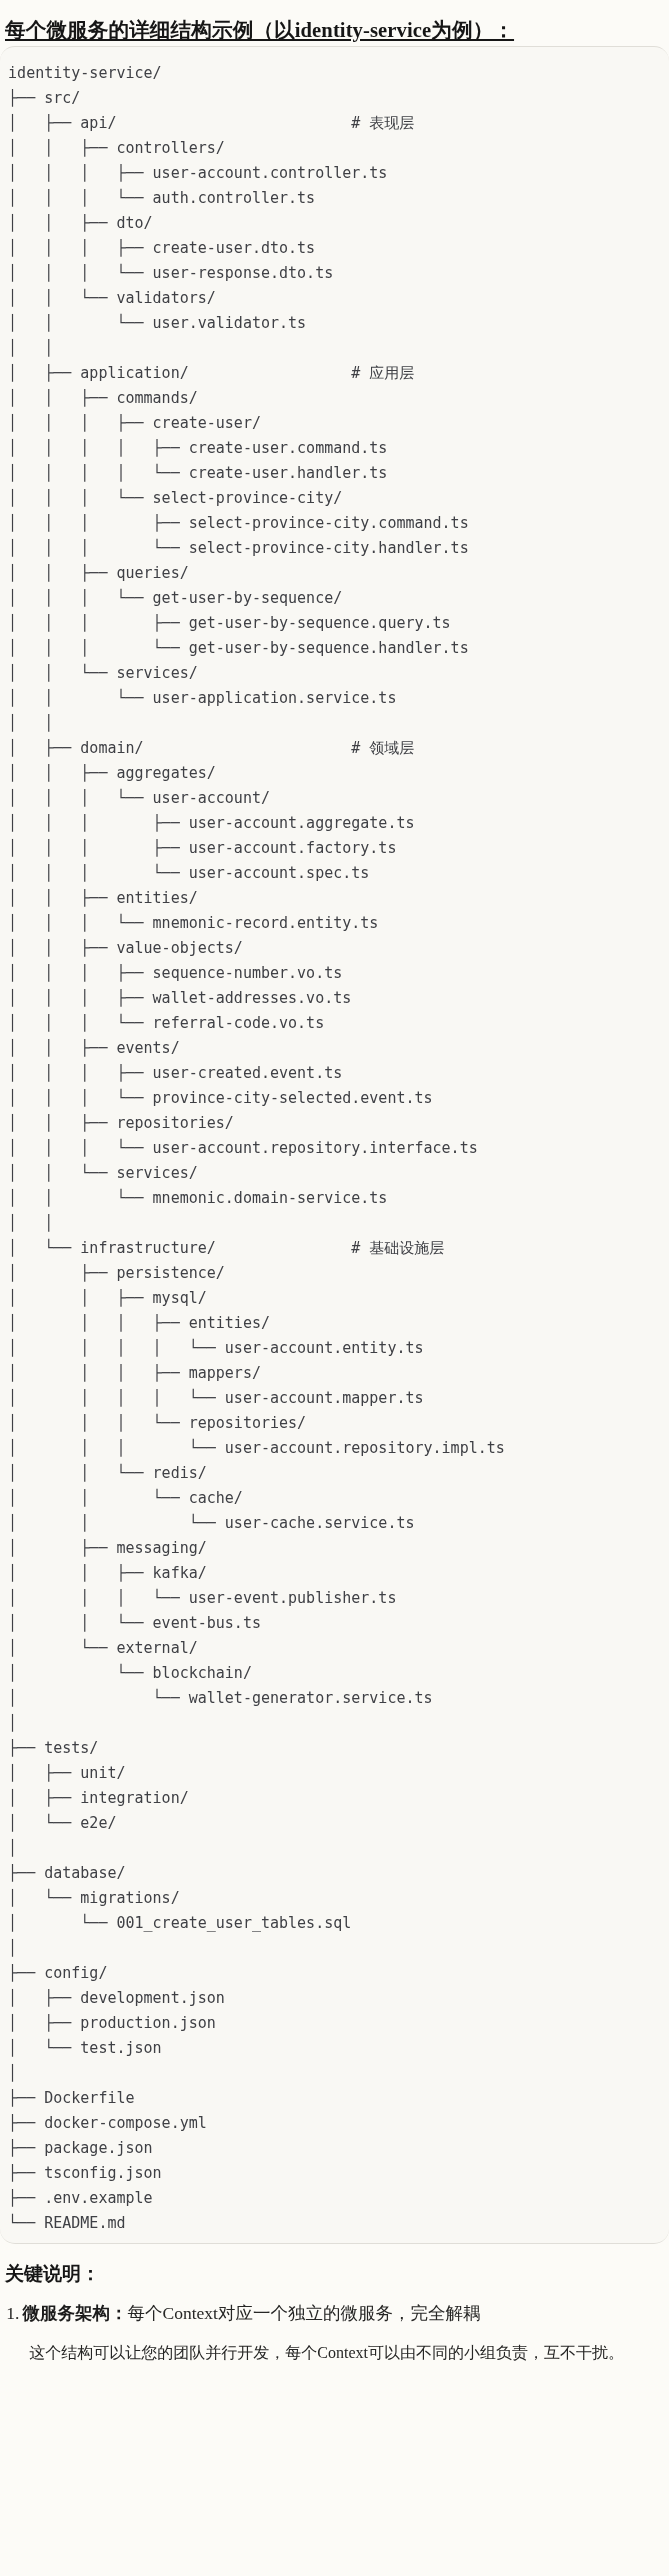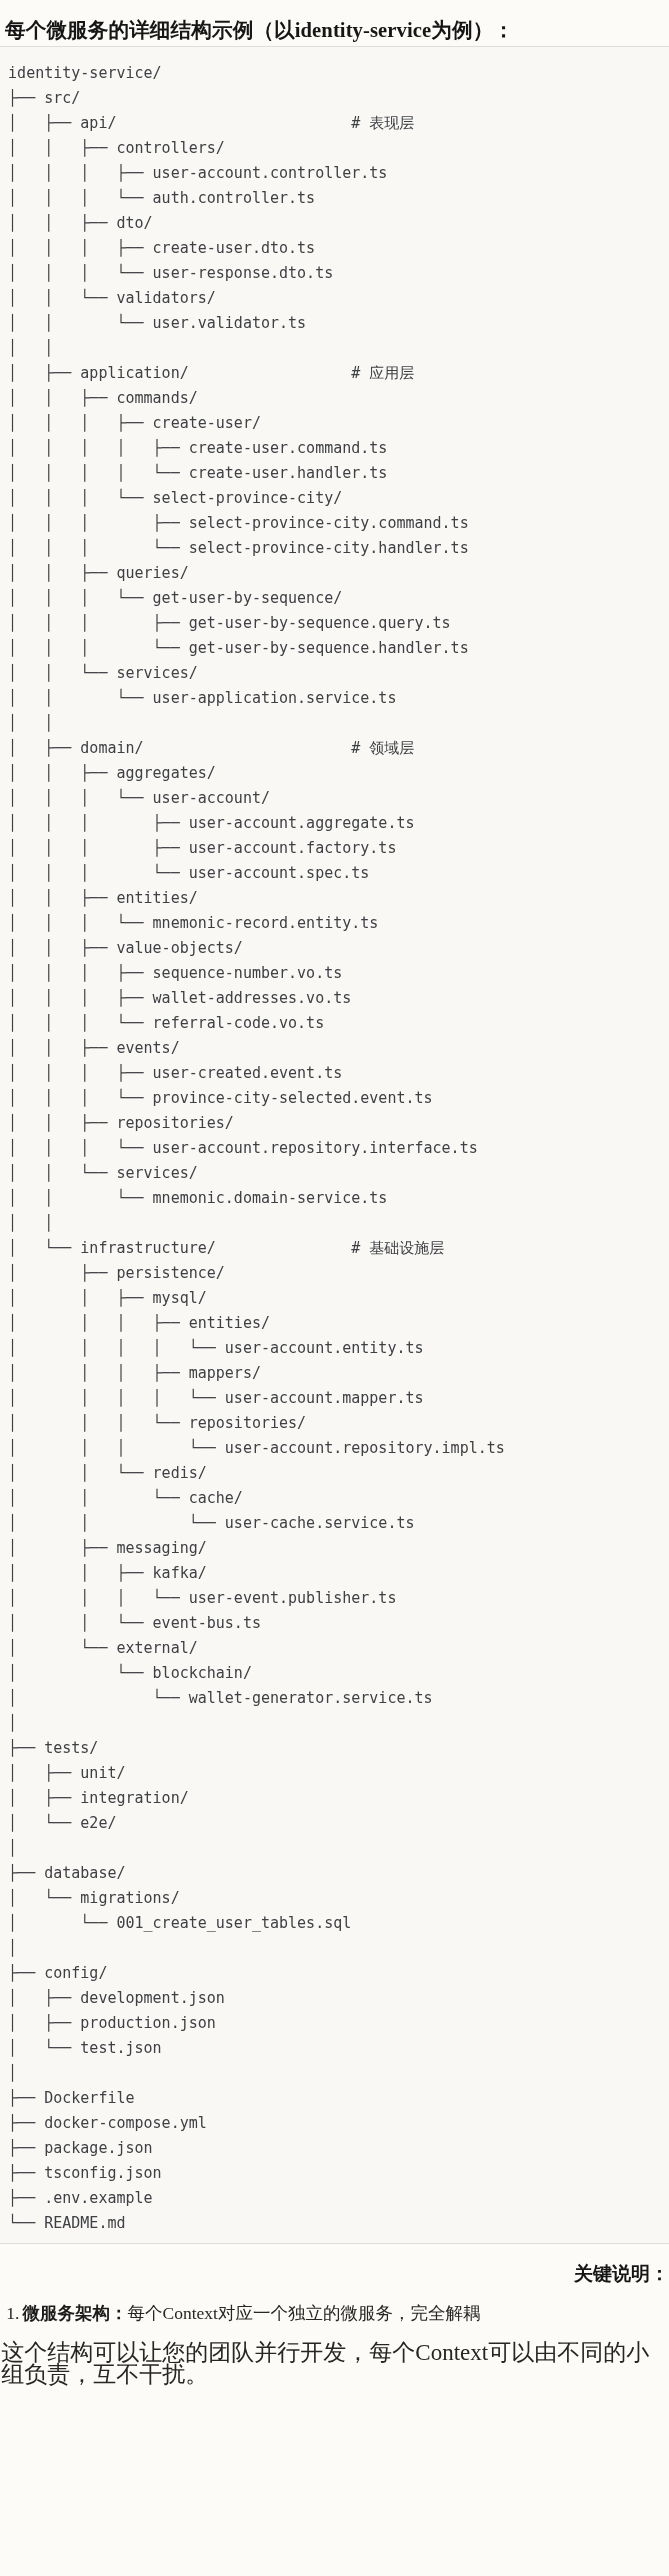--- a/index.html
+++ b/index.html
@@ -13,64 +13,66 @@
     font-family: "Liberation Serif", serif;
     padding-bottom: 12px;
   }
   .page-title {
     margin: 17.5px 5px 0 5px;
     font-size: 20.6px;
     line-height: 1.25;
     font-weight: 700;
     color: #161616;
     letter-spacing: 0.1px;
+    text-decoration: underline;
   }
   .code-block {
     margin: 3.1px 0 0 0;
     background: #F9F8F4;
     border-top: 0.6px solid #E0DED8;
     border-bottom: 0.6px solid #E0DED8;
     padding: 13.8px 12.5px 6.9px 8.1px;
     font-family: "DejaVu Sans Mono", monospace;
     font-size: 15px;
     line-height: 25px;
     color: #3F4045;
     white-space: pre;
     overflow: hidden;
+    border-radius: 15px;
   }
   .notes-heading {
-    margin: 18px 0 0 5px;
+    margin: 18px 14px 0 5px;
     font-size: 19px;
     line-height: 24px;
     font-weight: 700;
     color: #161616;
-    text-align: right;
   }
   .notes-list {
     margin: 16.3px 0 0 6.3px;
   }
   .note-item {
     font-size: 17.5px;
     line-height: 22px;
     margin-bottom: 17px;
     color: #262625;
   }
   .note-num {
     display: inline-block;
     margin-right: 3.1px;
   }
   .note-term {
     font-weight: 700;
     color: #1C1C1C;
   }
   .closing-paragraph {
     margin: 17.5px 0 0 1.3px;
-    font-size: 23px;
+    font-size: 16px;
     line-height: 22px;
     color: #262625;
+    padding-left: 28px;
   }
 </style>
 </head>
 <body>
 
 <h2 class="page-title">每个微服务的详细结构示例（以identity-service为例）：</h2>
 
 <pre class="code-block">identity-service/
 ├── src/
 │   ├── api/                          # 表现层

